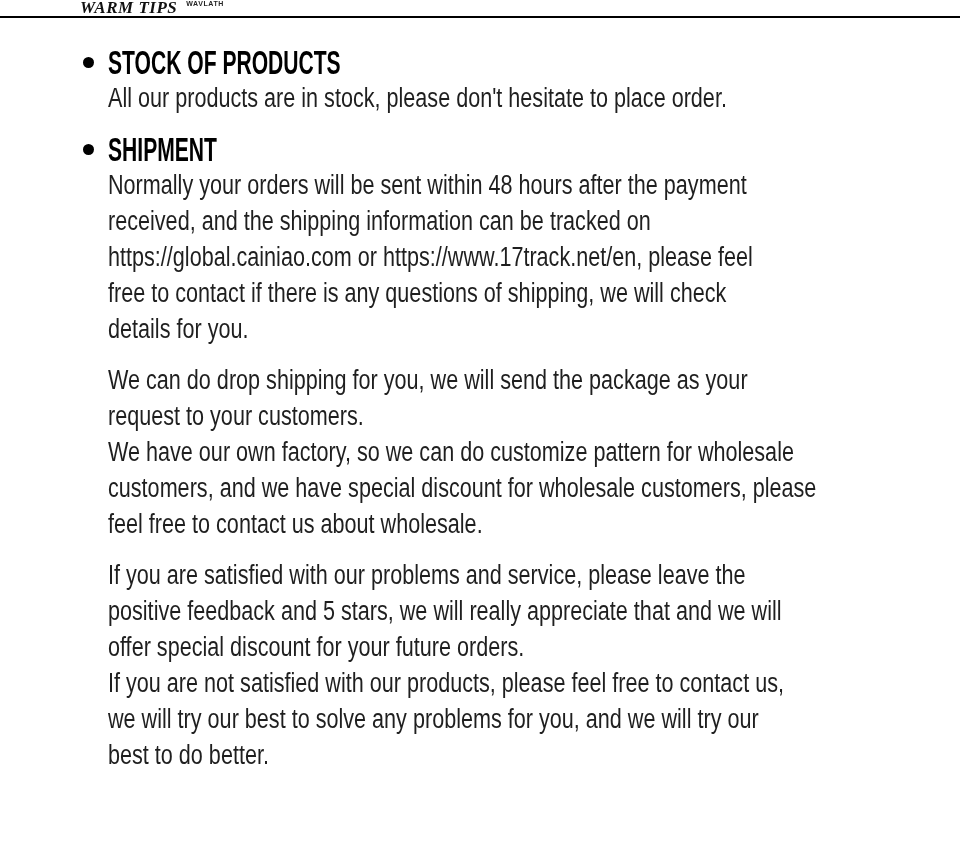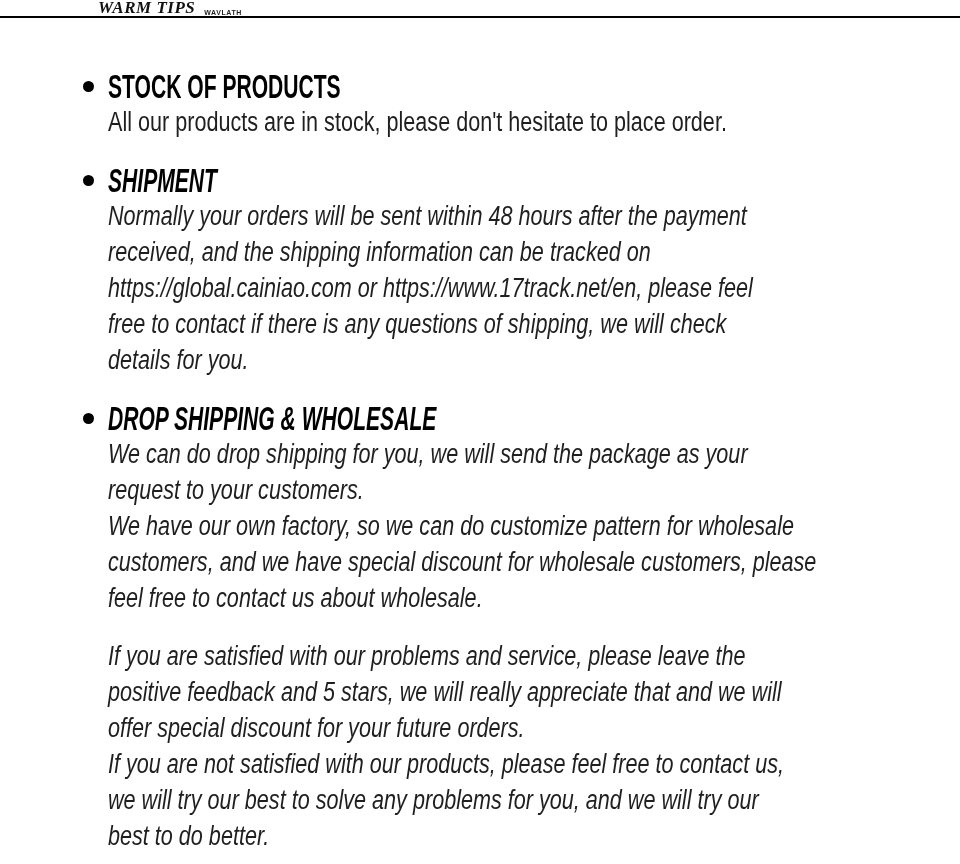--- a/index.html
+++ b/index.html
@@ -10,24 +10,24 @@
     overflow: hidden;
     position: relative;
     font-family: "Liberation Sans", sans-serif;
     color: #1b1b1b;
   }
 
   
   .page-header { position: relative; height: 18px; }
   .header-title-row {
     position: absolute;
-    left: 98px;
+    left: 80px;
     top: 0;
     display: flex;
-    align-items: flex-end;
+    align-items: flex-start;
     white-space: nowrap;
   }
   .warm-tips-title {
     font-family: "Liberation Serif", serif;
     font-style: italic;
     font-weight: 600;
     font-size: 17px;
     line-height: 16px;
     color: #111111;
     letter-spacing: 0.5px;
@@ -47,22 +47,22 @@
     top: 16px;
     height: 2px;
     background: #000000;
   }
 
   
   .tips-main {
     position: relative;
     padding: 26px 0 0 108px;
   }
-  .tip-section { position: relative; margin-top: 24px; }
-  .tip-section + .tip-section { margin-top: 22px; font-style: italic; }
+  .tip-section { position: relative; }
+  .tip-section + .tip-section { margin-top: 15px; }
 
   .tip-heading {
     position: relative;
     line-height: 36px;
     height: 36px;
     white-space: nowrap;
   }
   .tip-heading .squish {
     display: inline-block;
     transform: scaleX(0.62);
@@ -121,24 +121,20 @@
       <span class="squish">SHIPMENT</span>
     </h2>
     <div class="tip-line">Normally your orders will be sent within 48 hours after the payment</div>
     <div class="tip-line">received, and the shipping information can be tracked on</div>
     <div class="tip-line">https://global.cainiao.com or https://www.17track.net/en, please feel</div>
     <div class="tip-line">free to contact if there is any questions of shipping, we will check</div>
     <div class="tip-line">details for you.</div>
   </section>
 
   <section class="tip-section">
-    <h2 class="tip-heading">
-      <span class="bullet"></span>
-      <span class="squish">DROP SHIPPING &amp; WHOLESALE</span>
-    </h2>
     <div class="tip-line">We can do drop shipping for you, we will send the package as your</div>
     <div class="tip-line">request to your customers.</div>
     <div class="tip-line">We have our own factory, so we can do customize pattern for wholesale</div>
     <div class="tip-line">customers, and we have special discount for wholesale customers, please</div>
     <div class="tip-line">feel free to contact us about wholesale.</div>
   </section>
 
   <section class="tip-section">
     <div class="tip-line">If you are satisfied with our problems and service, please leave the</div>
     <div class="tip-line">positive feedback and 5 stars, we will really appreciate that and we will</div>

